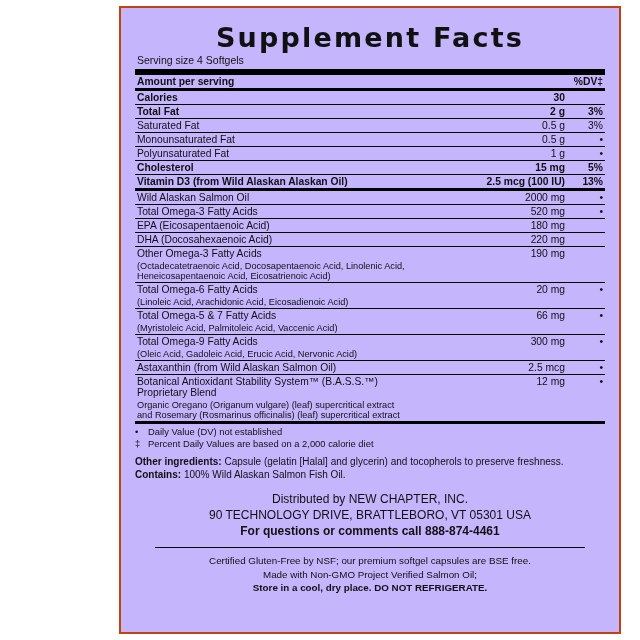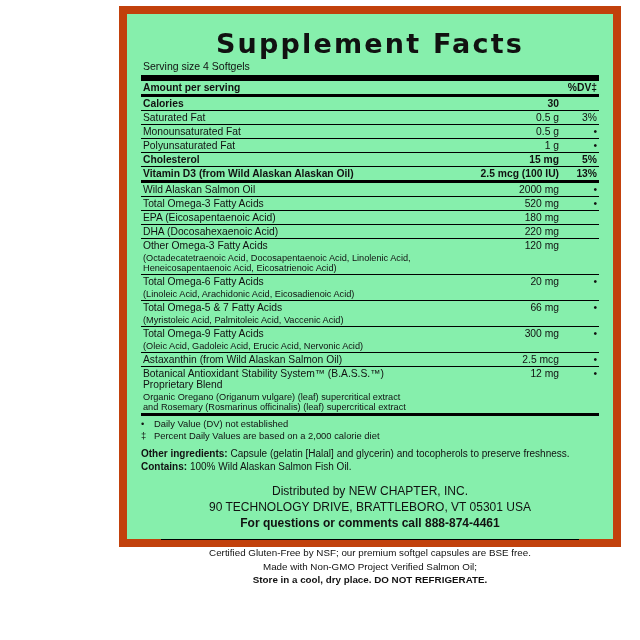--- a/index.html
+++ b/index.html
@@ -6,24 +6,24 @@
   body{
     width:640px;height:640px;
     background:#ffffff;
     font-family:"Liberation Sans", sans-serif;
     color:#111111;
     overflow:hidden;
   }
   .frame{
     position:absolute;
     left:119px;top:6px;
-    width:502px;height:541px;
-    border:8px solid #c2410c;
+    width:502px;height:628px;
+    border:2px solid #c2410c;
     box-sizing:border-box;
-    background:#86efac;
+    background:#c4b5fd;
   }
   .inner{
     position:absolute;
     left:14px;top:10px;right:14px;bottom:8px;
   }
   .title{
     font-size:27px;
     letter-spacing:2.2px;
     font-weight:bold;
     text-align:center;
@@ -99,20 +99,25 @@
             <td class="name b rule-thick">Amount per serving</td>
             <td class="amt rule-thick"></td>
             <td class="dv b rule-thick">%DV‡</td>
           </tr>
           <tr>
             <td class="name rule-med b">Calories</td>
             <td class="amt rule-med b">30</td>
             <td class="dv rule-med b"></td>
           </tr>
           <tr>
+            <td class="name rule-thin b">Total Fat</td>
+            <td class="amt rule-thin b">2 g</td>
+            <td class="dv rule-thin b">3%</td>
+          </tr>
+          <tr>
             <td class="name rule-thin i1">Saturated Fat</td>
             <td class="amt rule-thin">0.5 g</td>
             <td class="dv rule-thin">3%</td>
           </tr>
           <tr>
             <td class="name rule-thin i1">Monounsaturated Fat</td>
             <td class="amt rule-thin">0.5 g</td>
             <td class="dv rule-thin">•</td>
           </tr>
           <tr>
@@ -145,21 +150,21 @@
             <td class="amt rule-thin">180 mg</td>
             <td class="dv rule-thin"></td>
           </tr>
           <tr>
             <td class="name rule-thin i2">DHA (Docosahexaenoic Acid)</td>
             <td class="amt rule-thin">220 mg</td>
             <td class="dv rule-thin"></td>
           </tr>
           <tr>
             <td class="name rule-thin i2">Other Omega-3 Fatty Acids</td>
-            <td class="amt rule-thin">120 mg</td>
+            <td class="amt rule-thin">190 mg</td>
             <td class="dv rule-thin"></td>
           </tr>
           <tr>
             <td class="name sub i3" colspan="3">(Octadecatetraenoic Acid, Docosapentaenoic Acid, Linolenic Acid,<br>Heneicosapentaenoic Acid, Eicosatrienoic Acid)</td>
           </tr>
           <tr>
             <td class="name rule-thin i1">Total Omega-6 Fatty Acids</td>
             <td class="amt rule-thin">20 mg</td>
             <td class="dv rule-thin">•</td>
           </tr>

